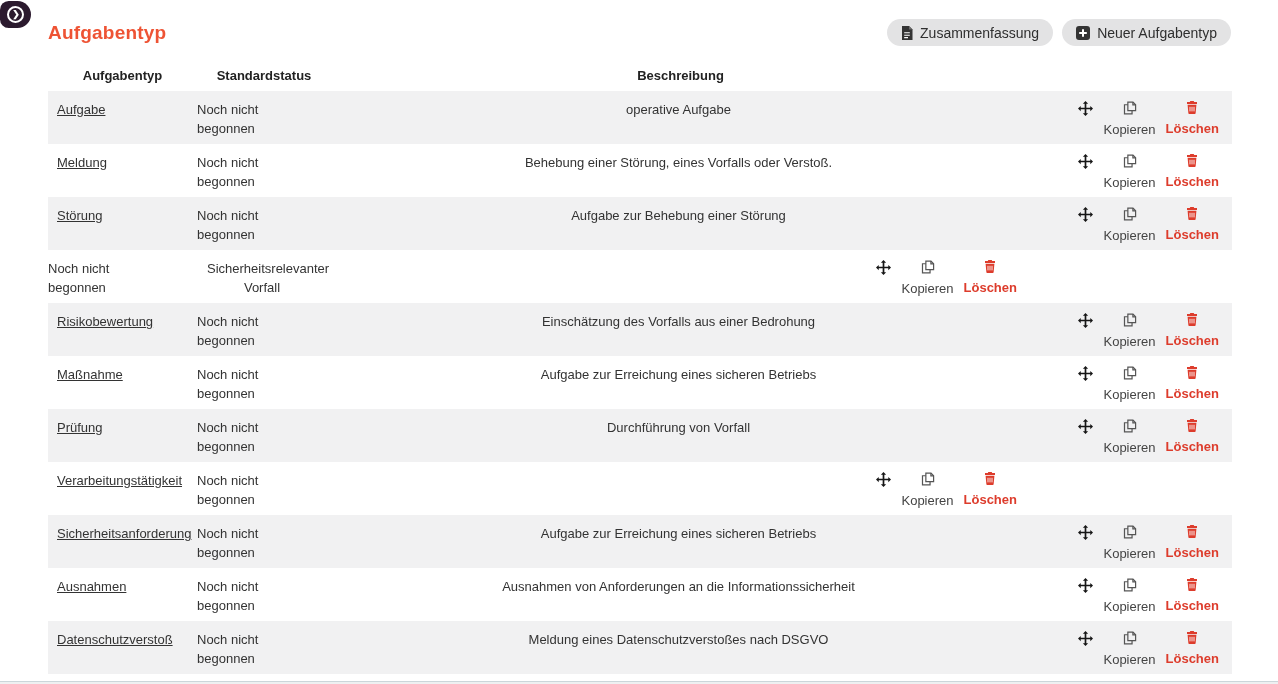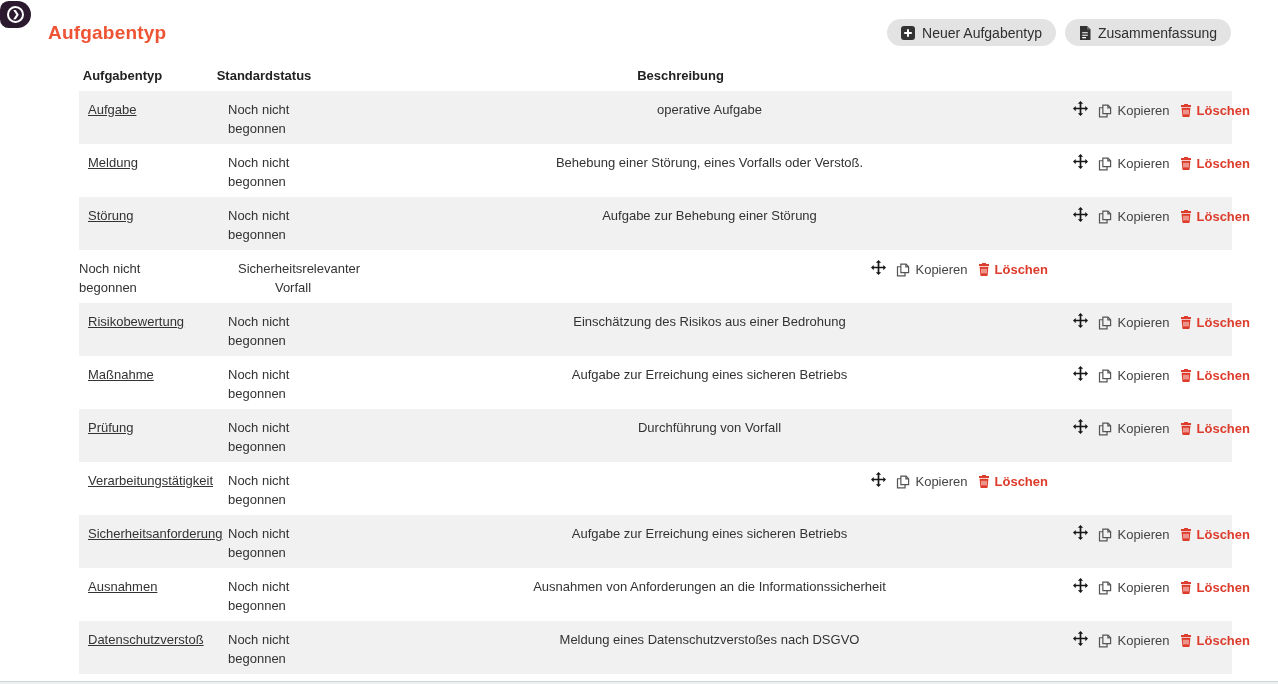--- a/index.html
+++ b/index.html
@@ -50,72 +50,72 @@
   .pill-btn svg { display: block; }
 
   
   .table { margin: 0 0 0 48px; width: 1184px; padding-top: 14px; }
   .trow, .thead {
     display: grid;
     grid-template-columns: 149px 134px 699px 202px;
   }
   .thead { height: 31px; align-items: center; font-weight: 700; font-size: 13px; color: #222; }
   .thead .hc { text-align: center; }
-  .trow { min-height: 53px; height: 53px; margin-left: 31px; }
+  .trow { min-height: 53px; height: 53px; }
   .trow.striped { background: #f1f1f2; }
   .cell { padding-top: 9px; font-size: 13px; line-height: 19px; }
   .c-type { padding-left: 9px; }
   .type-link { color: #333; text-decoration: underline; }
   .c-status { text-align: left; }
   .status-text { display: inline-block; max-width: 82px; }
   .c-desc { padding-left: 10px; padding-right: 14px; text-align: center; }
   .c-actions {
     display: flex; justify-content: flex-end; align-items: flex-start;
     gap: 10px; padding-right: 13px; padding-top: 10px;
     white-space: nowrap;
   }
-  .act { display: inline-flex; align-items: center; gap: 5px; cursor: pointer; }
+  .act { display: inline-flex; align-items: center; gap: 5px; cursor: pointer; flex-direction: column; }
   .act.copy { color: #444; }
   .act.del  { color: #dd3c2c; font-weight: bold; }
   .act svg { display: block; }
 
   .bottom-line {
     position: fixed; left: 0; right: 0; bottom: 0; height: 3px;
     background: #eef0f1; border-top: 1px solid #ccd6da;
   }
 </style>
 </head>
 <body>
 
 <div class="toggle-btn">
   <span class="toggle-circle">❯</span>
 </div>
 
 <div class="page-head">
   <h1 class="page-title">Aufgabentyp</h1>
   <div class="head-buttons">
-    <button class="pill-btn">
-      <span>
-        <svg width="14" height="14" viewBox="0 0 14 14">
-            <rect width="14" height="14" rx="3" fill="#333"></rect>
-            <path d="M7 3.2v7.6M3.2 7h7.6" stroke="#fff" stroke-width="2"></path>
-          </svg>
-      </span>
-      <span>Neuer Aufgabentyp</span>
-    </button>
     <button class="pill-btn">
       <span>
         <svg width="12" height="14" viewBox="0 0 12 14">
             <path d="M1 0h7l3.5 3.5V14H1z" fill="#333"></path>
             <path d="M8 0v3.5h3.5" fill="#6b6b6b"></path>
             <path d="M3.2 6.8h5.6M3.2 9.2h5.6M3.2 11.6h3.8" stroke="#fff" stroke-width="1.1"></path>
           </svg>
       </span>
       <span>Zusammenfassung</span>
     </button>
+    <button class="pill-btn">
+      <span>
+        <svg width="14" height="14" viewBox="0 0 14 14">
+            <rect width="14" height="14" rx="3" fill="#333"></rect>
+            <path d="M7 3.2v7.6M3.2 7h7.6" stroke="#fff" stroke-width="2"></path>
+          </svg>
+      </span>
+      <span>Neuer Aufgabentyp</span>
+    </button>
   </div>
 </div>
 
 <div class="table">
   <div class="thead">
     <div class="hc">Aufgabentyp</div>
     <div class="hc">Standardstatus</div>
     <div class="hc">Beschreibung</div>
     <div class="hc"></div>
   </div>
@@ -265,21 +265,21 @@
     </div>
   </div>
 
   <div class="trow striped">
     <div class="cell c-type">
       <a href="#" class="type-link">Risikobewertung</a>
     </div>
     <div class="cell c-status">
       <span class="status-text">Noch nicht begonnen</span>
     </div>
-    <div class="cell c-desc">Einschätzung des Risikos aus einer Bedrohung</div>
+    <div class="cell c-desc">Einschätzung des Vorfalls aus einer Bedrohung</div>
     <div class="cell c-actions">
       <span class="act">
         <svg width="15" height="15" viewBox="0 0 16 16" fill="#161616">
               <path d="M8 0l2.8 2.9H8.9v4.2h4.2V5.2L16 8l-2.9 2.8V8.9H8.9v4.2h1.9L8 16l-2.8-2.9h1.9V8.9H2.9v1.9L0 8l2.9-2.8v1.9h4.2V2.9H5.2z"></path>
             </svg>
       </span>
       <span class="act copy">
         <span>
           <svg width="14" height="14" viewBox="0 0 15 15" fill="none" stroke="#555" stroke-width="1.3">
                 <path d="M5.2 1.2h5.5l2.8 2.8v6.3H5.2z"></path>

